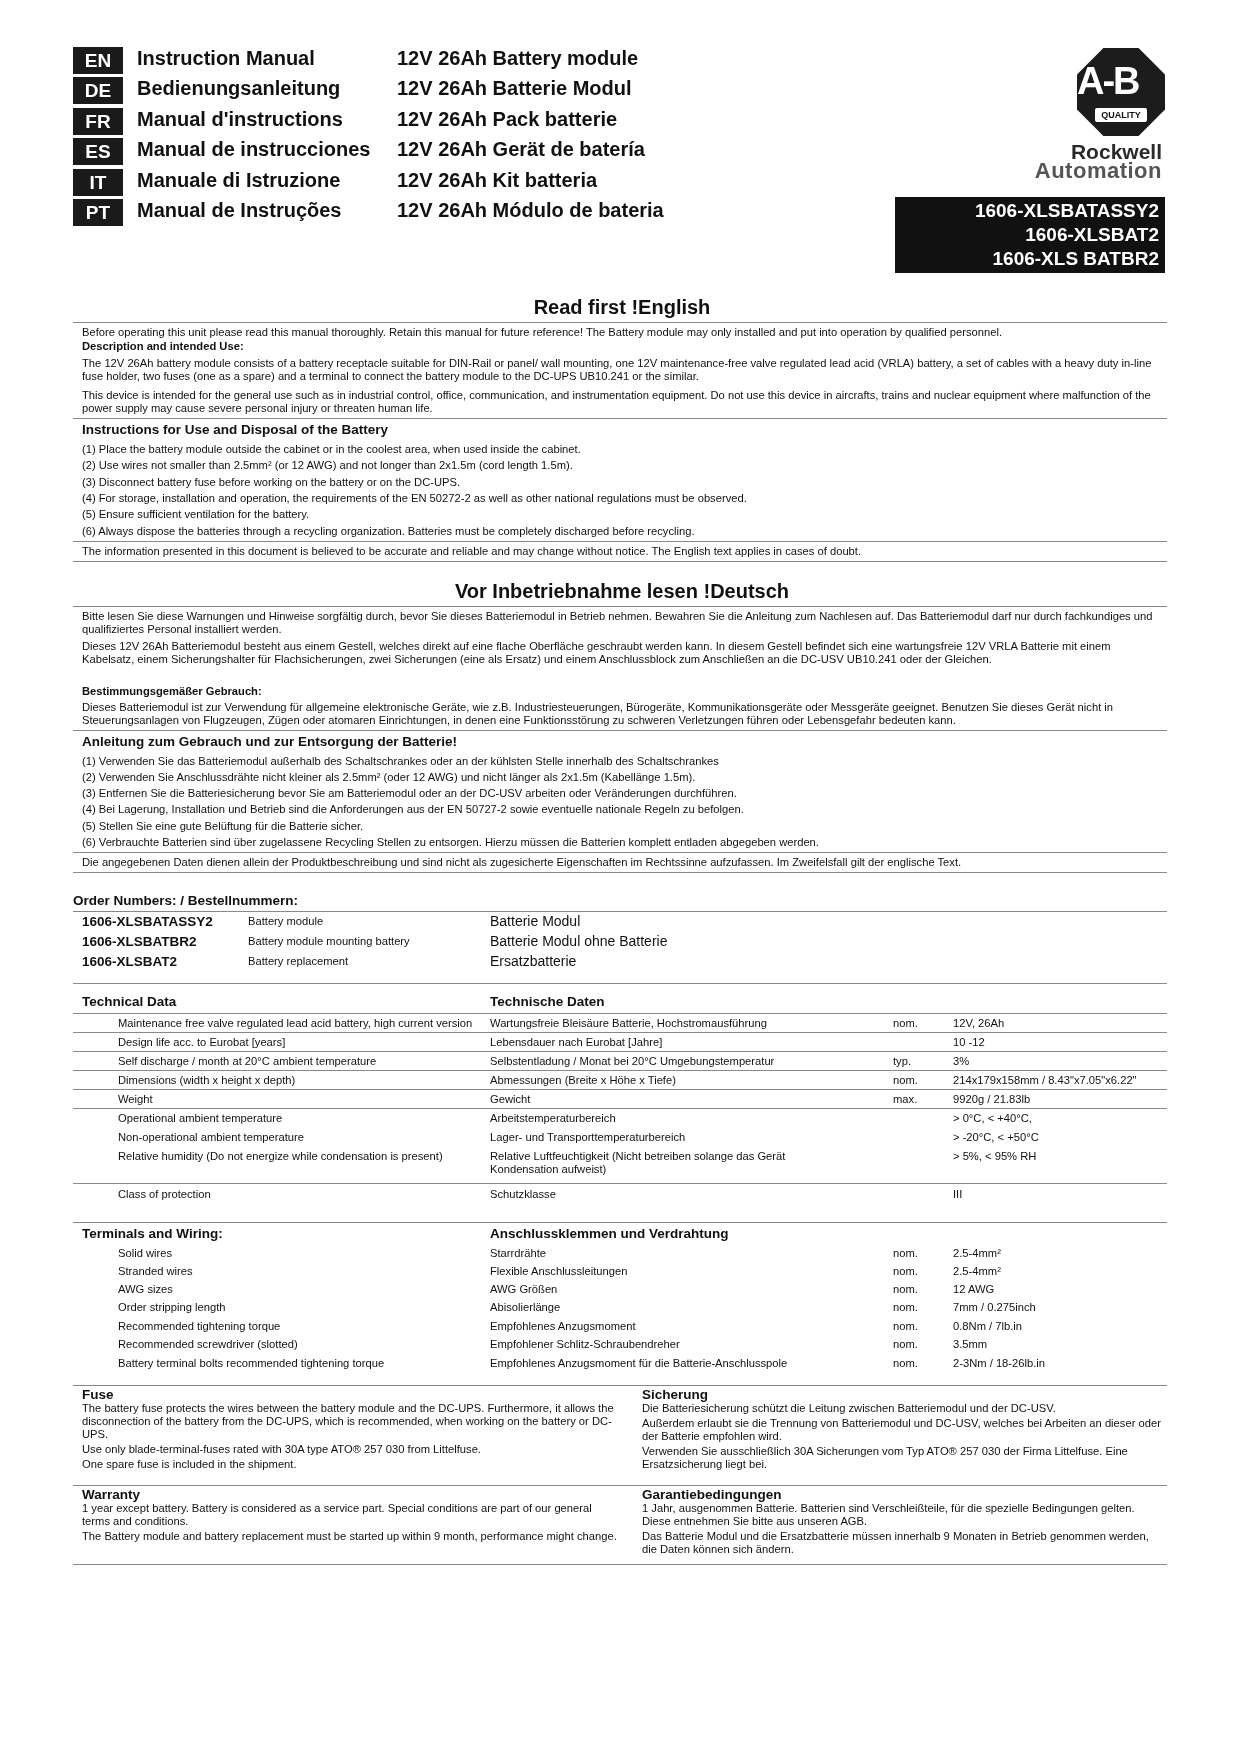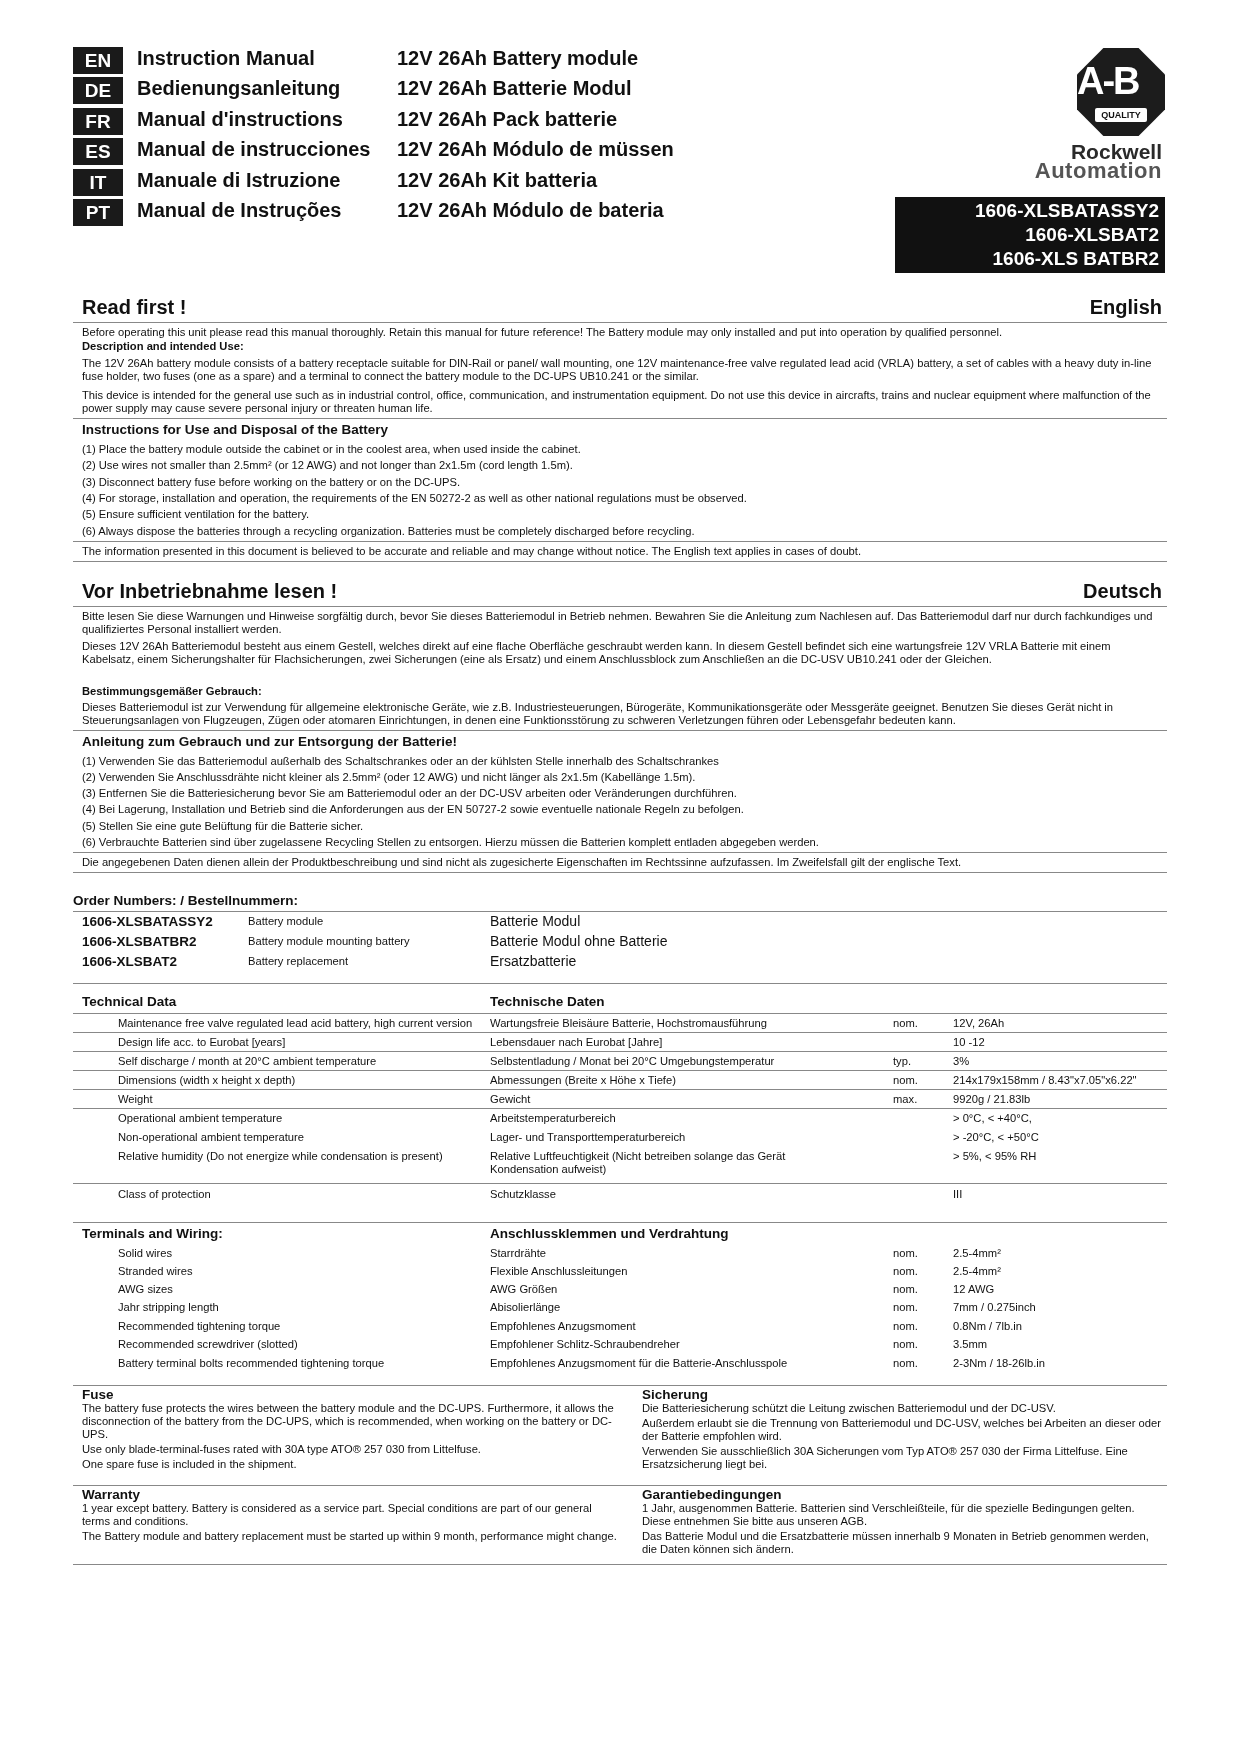--- a/index.html
+++ b/index.html
@@ -14,21 +14,21 @@
   
   .logo-oct { position: absolute; left: 1077px; top: 48px; width: 88px; height: 88px; background: #1c1c1c; clip-path: polygon(30% 0, 70% 0, 100% 30%, 100% 70%, 70% 100%, 30% 100%, 0 70%, 0 30%); }
   .logo-ab { position: absolute; left: 0; right: 0; top: 12px; font-weight: bold; font-size: 38px; color: #fff; letter-spacing: -2px; }
   .logo-quality { position: absolute; left: 18px; right: 18px; top: 60px; height: 14px; background: #fff; color: #111; font-size: 9px; font-weight: bold; text-align: center; line-height: 14px; border-radius: 2px; }
   .logo-rockwell { position: absolute; right: 78px; top: 140px; font-weight: bold; font-size: 21px; color: #2a2a2a; }
   .logo-automation { position: absolute; right: 78px; top: 158px; font-weight: bold; font-size: 22px; color: #555; letter-spacing: 0.5px; }
 
   .model-box { position: absolute; left: 895px; top: 197px; width: 270px; height: 76px; background: #111; color: #fff; font-weight: bold; font-size: 19px; text-align: right; padding: 2px 6px 0 0; line-height: 24px; }
 
   
-  .sec-head { position: absolute; left: 82px; right: 78px; display: flex; justify-content: space-between; font-weight: bold; font-size: 20px; }
+  .sec-head { position: absolute; left: 82px; right: 78px; display: flex; justify-content: center; font-weight: bold; font-size: 20px; }
   .rule { position: absolute; left: 73px; right: 73px; height: 0; border-top: 1.5px solid #888; }
   .p { position: absolute; left: 82px; width: 1080px; font-size: 11.2px; line-height: 13px; }
   .b { font-weight: bold; }
   .sub-h { position: absolute; left: 82px; font-weight: bold; font-size: 13.5px; }
   .nl { position: absolute; left: 82px; font-size: 11.2px; line-height: 13px; white-space: nowrap; }
 
   
   .tbl-h { position: absolute; font-weight: bold; font-size: 13.5px; }
   .row { position: absolute; left: 73px; right: 73px; font-size: 11.2px; }
   .row span { position: absolute; top: 0; line-height: 13px; }
@@ -56,21 +56,21 @@
     <div class="lang-product">12V  26Ah Batterie Modul</div>
   </div>
   <div class="lang-row" style="top:108px">
     <div class="lang-code">FR</div>
     <div class="lang-title">Manual d'instructions</div>
     <div class="lang-product">12V  26Ah Pack batterie</div>
   </div>
   <div class="lang-row" style="top:138px">
     <div class="lang-code">ES</div>
     <div class="lang-title">Manual de instrucciones</div>
-    <div class="lang-product">12V  26Ah Módulo de müssen</div>
+    <div class="lang-product">12V  26Ah Gerät de batería</div>
   </div>
   <div class="lang-row" style="top:169px">
     <div class="lang-code">IT</div>
     <div class="lang-title">Manuale di Istruzione</div>
     <div class="lang-product">12V  26Ah Kit batteria</div>
   </div>
   <div class="lang-row" style="top:199px">
     <div class="lang-code">PT</div>
     <div class="lang-title">Manual de Instruções</div>
     <div class="lang-product">12V  26Ah Módulo de bateria</div>
@@ -231,21 +231,21 @@
   <span class="c3">nom.</span>
   <span class="c4">2.5-4mm²</span>
 </div>
 <div class="row" style="top:1283px">
   <span class="c1">AWG sizes</span>
   <span class="c2">AWG Größen</span>
   <span class="c3">nom.</span>
   <span class="c4">12 AWG</span>
 </div>
 <div class="row" style="top:1301px">
-  <span class="c1">Jahr stripping length</span>
+  <span class="c1">Order stripping length</span>
   <span class="c2">Abisolierlänge</span>
   <span class="c3">nom.</span>
   <span class="c4">7mm / 0.275inch</span>
 </div>
 <div class="row" style="top:1320px">
   <span class="c1">Recommended tightening torque</span>
   <span class="c2">Empfohlenes Anzugsmoment</span>
   <span class="c3">nom.</span>
   <span class="c4">0.8Nm / 7lb.in</span>
 </div>

